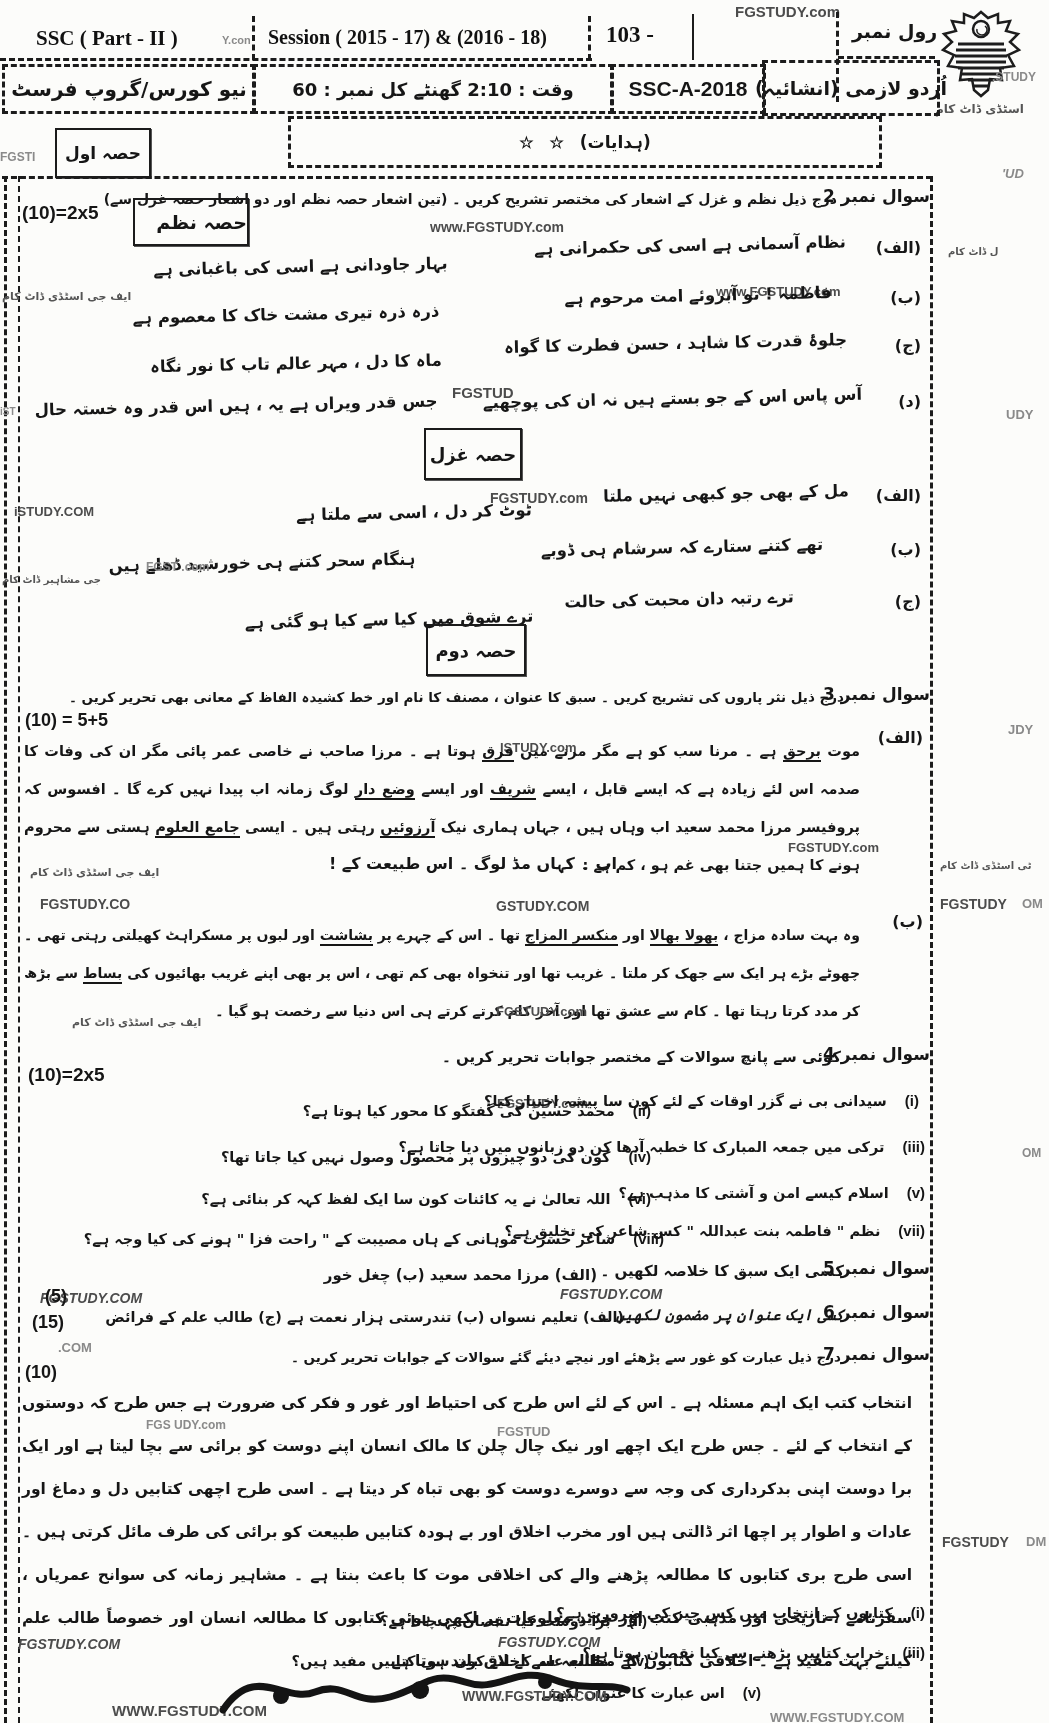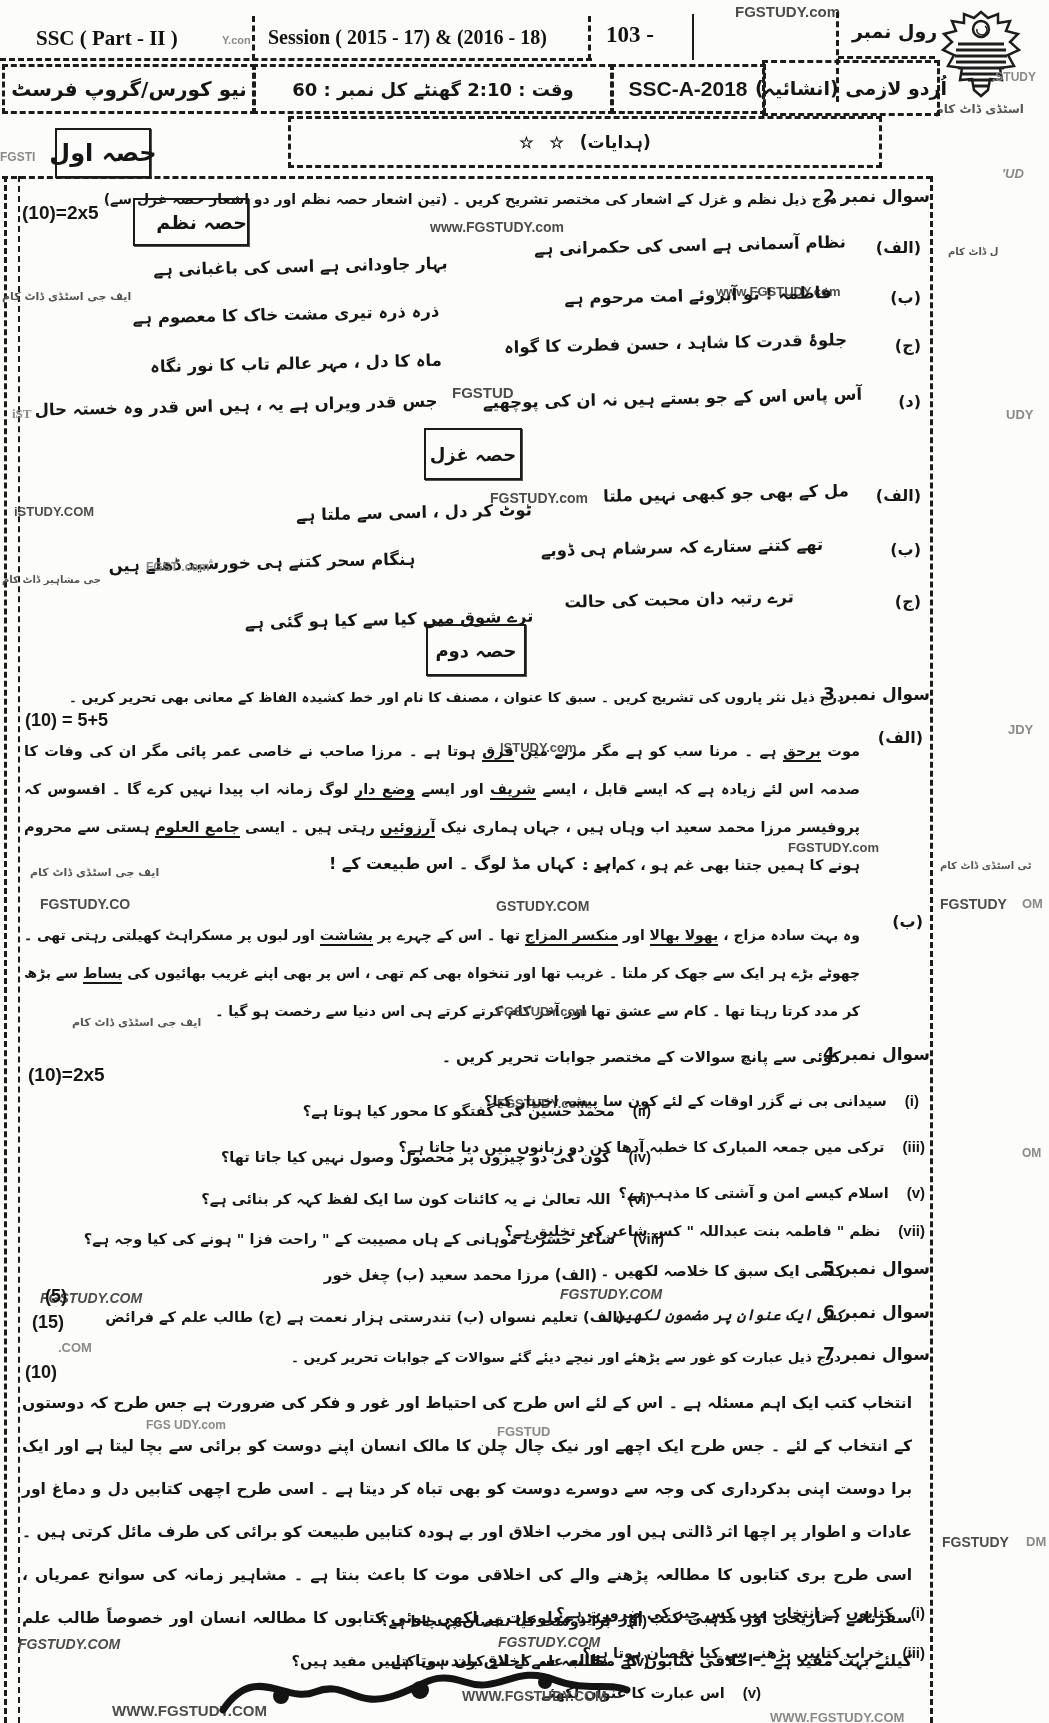--- a/index.html
+++ b/index.html
@@ -67,36 +67,36 @@
   </div>
   <div class="abs dashbox" style="left:610px;top:64px;width:150px;height:44px;">
     <span class="lat" style="font-size:21px;">SSC-A-2018</span>
   </div>
   <div class="abs dashbox" style="left:762px;top:60px;width:172px;height:50px;">
     <span class="ur" style="font-size:19px;">اُردو لازمی (انشائیہ)</span>
   </div>
 
   <span class="abs wm wmf" style="left:0;top:150px;font-size:12px;">FGSTI</span>
   <div class="abs box" style="left:55px;top:128px;width:92px;height:46px;">
-    <span class="ur" style="font-size:24px;">حصہ اول</span>
+    <span class="ur" style="font-size:17px;">حصہ اول</span>
   </div>
   <div class="abs dashbox" style="left:288px;top:116px;width:588px;height:46px;gap:16px;direction:rtl;">
     <span class="ur" style="font-size:17px;">(ہدایات)</span>
     <span class="lat" style="font-size:16px;">☆</span>
     <span class="lat" style="font-size:16px;">☆</span>
   </div>
 
   <div class="abs hd" style="left:2px;top:176px;width:930px;"></div>
   <div class="abs vd" style="left:4px;top:176px;height:1547px;"></div>
   <div class="abs vd" style="left:18px;top:176px;height:1547px;border-left-width:2px;"></div>
   <div class="abs vd" style="left:930px;top:176px;height:1547px;"></div>
 
   <span class="abs wm wmf" style="left:1002px;top:166px;font-size:13px;font-style:italic;">'UD</span>
   <span class="abs wm wmf" style="left:1006px;top:374px;font-size:13px;margin-top:33px;">UDY</span>
-  <span class="abs wm wmf" style="left:12px;top:406px;font-size:13px;font-family:Liberation Serif, serif;">iST</span>
+  <span class="abs wm wmf" style="left:0;top:406px;font-size:10px;">iST</span>
   <span class="abs wm wmf" style="left:1008px;top:722px;font-size:13px;">JDY</span>
   <span class="abs wm wmf" style="left:1022px;top:1146px;font-size:12px;">OM</span>
   <span class="abs wmu" style="left:948px;top:246px;font-size:10px;">ل ڈاٹ کام</span>
 
   <span class="abs ur" style="right:119px;top:186px;font-size:17px;">سوال نمبر 2</span>
   <span class="abs ur" style="right:212px;top:191px;font-size:14px;">درج ذیل نظم و غزل کے اشعار کی مختصر تشریح کریں ۔ (تین اشعار حصہ نظم اور دو اشعار حصہ غزل سے)</span>
   <div class="abs box" style="left:133px;top:198px;width:112px;height:44px;justify-content:flex-end;">
     <span class="ur" style="font-size:19px;">حصہ نظم</span>
   </div>
   <span class="abs lat" style="left:22px;top:202px;font-size:19px;">(10)=2x5</span>

